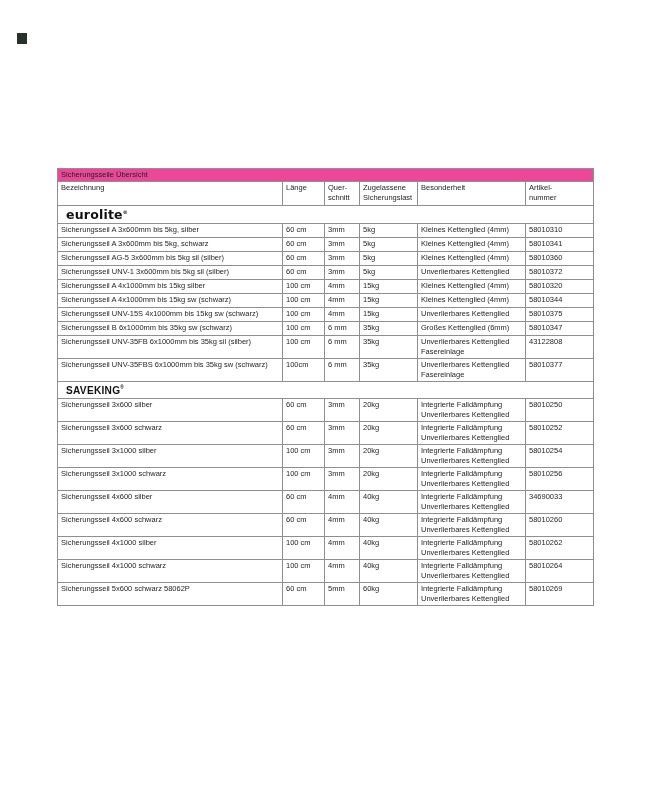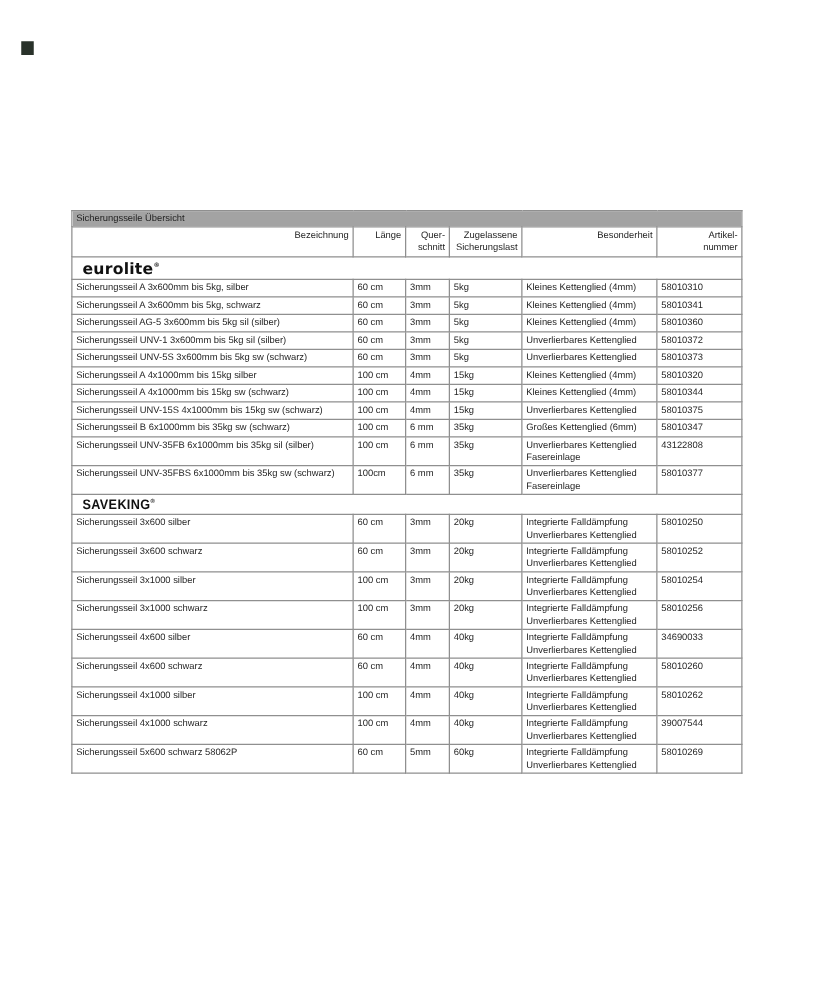--- a/index.html
+++ b/index.html
@@ -27,25 +27,25 @@
     font-size: 7.5px;
     line-height: 10px;
     padding: 1px 3px;
     vertical-align: top;
     text-align: left;
     font-weight: normal;
     white-space: pre-line;
     overflow: hidden;
   }
   .title-row td {
-    background: #a3a3a3;
+    background: #ec4899;
     height: 10px;
     line-height: 10px;
   }
-  .header-row th { height: 21px; text-align: right; }
+  .header-row th { height: 21px; }
   .brand-row td { padding: 2px 3px 1px 8px; }
   .brand {
     display: inline-block;
     font-weight: bold;
     color: #111;
     white-space: nowrap;
   }
   .brand.eurolite {
     font-family: "DejaVu Sans", sans-serif;
     font-size: 12.5px;
@@ -128,28 +128,20 @@
         </tr>
         <tr class="product-row">
           <td>Sicherungsseil UNV-1 3x600mm bis 5kg sil (silber)</td>
           <td>60 cm</td>
           <td>3mm</td>
           <td>5kg</td>
           <td>Unverlierbares Kettenglied</td>
           <td>58010372</td>
         </tr>
         <tr class="product-row">
-          <td>Sicherungsseil UNV-5S 3x600mm bis 5kg sw (schwarz)</td>
-          <td>60 cm</td>
-          <td>3mm</td>
-          <td>5kg</td>
-          <td>Unverlierbares Kettenglied</td>
-          <td>58010373</td>
-        </tr>
-        <tr class="product-row">
           <td>Sicherungsseil A 4x1000mm bis 15kg silber</td>
           <td>100 cm</td>
           <td>4mm</td>
           <td>15kg</td>
           <td>Kleines Kettenglied (4mm)</td>
           <td>58010320</td>
         </tr>
         <tr class="product-row">
           <td>Sicherungsseil A 4x1000mm bis 15kg sw (schwarz)</td>
           <td>100 cm</td>
@@ -258,21 +250,21 @@
 Unverlierbares Kettenglied</td>
           <td>58010262</td>
         </tr>
         <tr class="product-row">
           <td>Sicherungsseil 4x1000 schwarz</td>
           <td>100 cm</td>
           <td>4mm</td>
           <td>40kg</td>
           <td>Integrierte Falldämpfung
 Unverlierbares Kettenglied</td>
-          <td>39007544</td>
+          <td>58010264</td>
         </tr>
         <tr class="product-row">
           <td>Sicherungsseil 5x600 schwarz 58062P</td>
           <td>60 cm</td>
           <td>5mm</td>
           <td>60kg</td>
           <td>Integrierte Falldämpfung
 Unverlierbares Kettenglied</td>
           <td>58010269</td>
         </tr>

